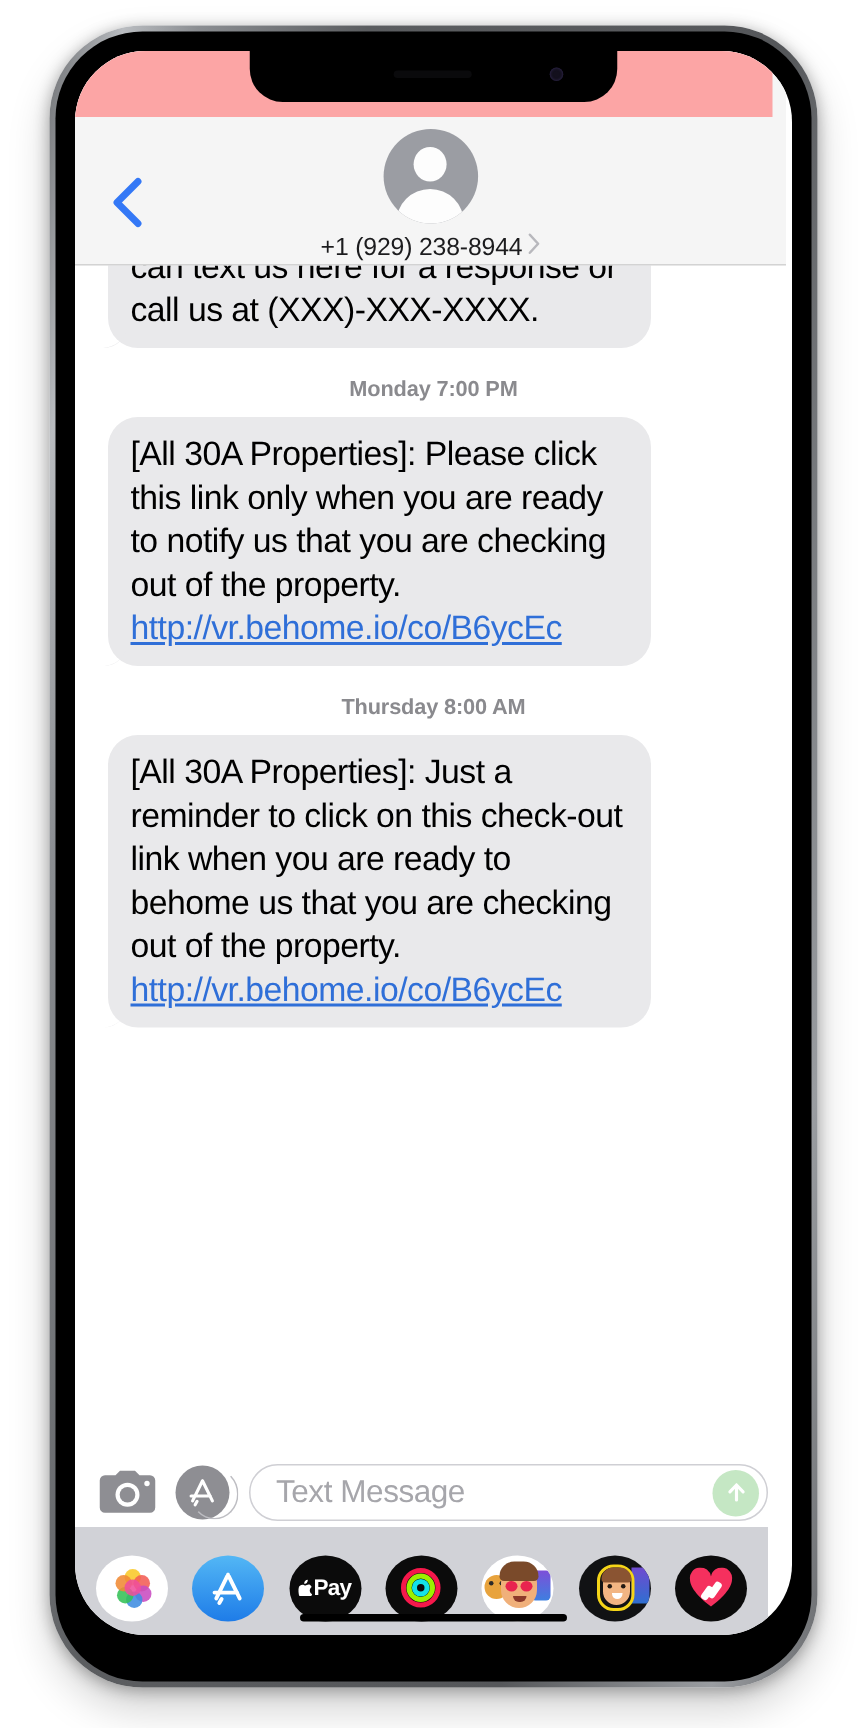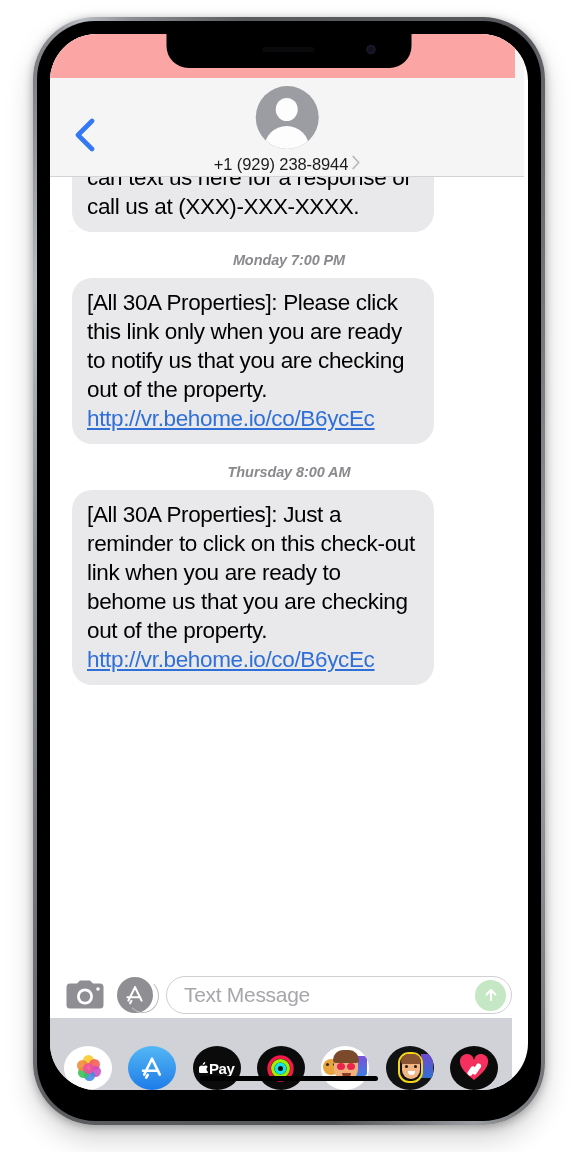--- a/index.html
+++ b/index.html
@@ -277,21 +277,20 @@
     text-underline-offset: 2px;
     cursor: pointer;
   }
   .timestamp {
     text-align: center;
     font-size: 14.5px;
     font-weight: bold;
     color: #8a8a8e;
     letter-spacing: -0.1px;
     margin: 20px 0 6px 0;
-    font-style: italic;
   }
 
   
   #input-bar {
     position: absolute;
     left: 0; right: 0;
     bottom: 72px;
     height: 46px;
     background: #ffffff;
     display: flex;
@@ -357,21 +356,21 @@
   }
 
   
   #app-drawer {
     position: absolute;
     left: 0; right: 16px;
     bottom: 0;
     height: 72px;
     background: #d1d2d7;
     display: flex;
-    align-items: flex-end;
+    align-items: center;
     justify-content: space-between;
     padding: 9px 14px 0 14px;
     box-sizing: border-box;
   }
   .app-icon {
     width: 48px; height: 44px;
     border-radius: 24px/22px;
     flex: none;
     position: relative;
     overflow: hidden;

